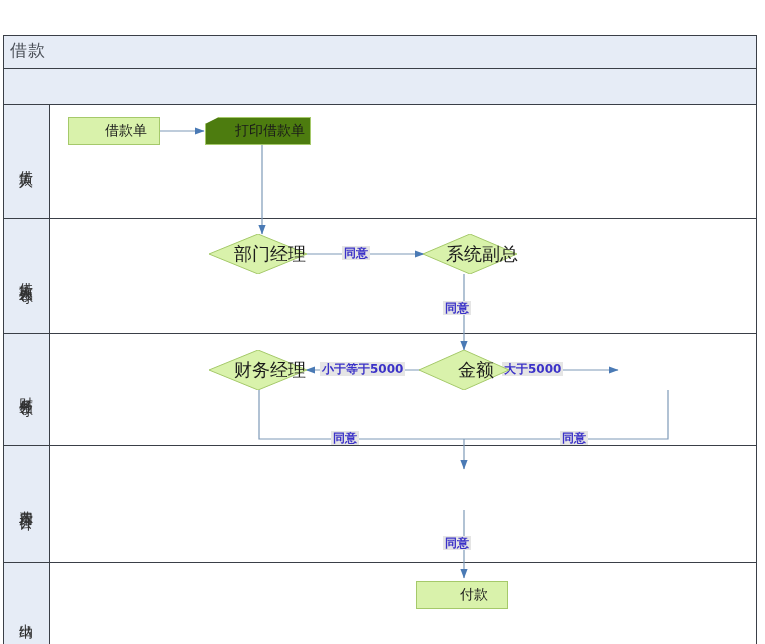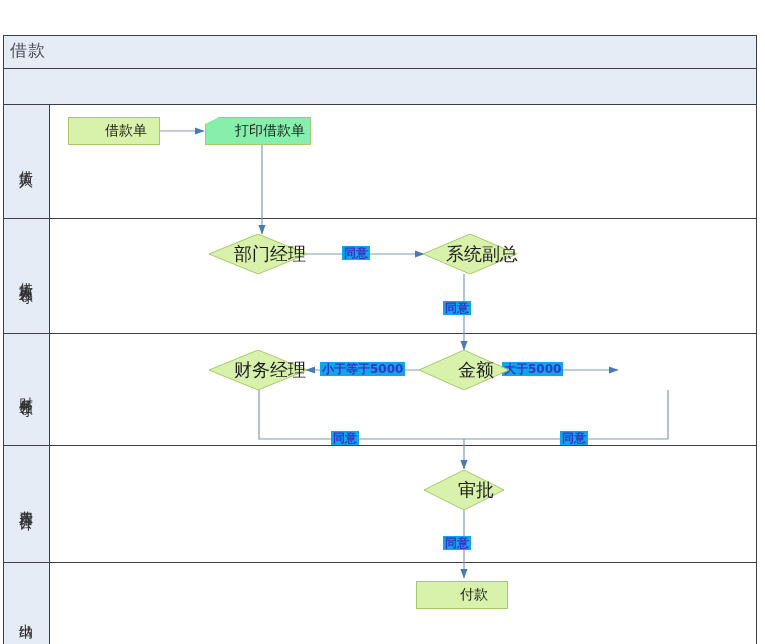--- a/index.html
+++ b/index.html
@@ -120,21 +120,21 @@
     font-size: 14px;
     color: #1a1a1a;
     white-space: nowrap;
     padding-left: 24px;
   }
   .node-rect {
     background: #d9f2ab;
     border: 1px solid #a5c96a;
   }
   .node-doc {
-    background: #86efac;
+    background: #4d7c0f;
     border: 1px solid #a5c96a;
     clip-path: polygon(14px 0, 100% 0, 100% 100%, 0 100%, 0 7px);
   }
   .node-diamond {
     background: transparent;
     border: none;
   }
   .node-diamond .dlabel {
     position: relative;
     z-index: 2;
@@ -146,21 +146,21 @@
     left: 0; top: 0;
     width: 100%; height: 100%;
     z-index: 1;
   }
 
   .edge-label {
     position: absolute;
     font-size: 12px;
     font-weight: bold;
     color: #3b32c8;
-    background: #0ea5e9;
+    background: #e5e5e5;
     padding: 0 2px;
     white-space: nowrap;
     line-height: 14px;
   }
 </style>
 </head>
 <body>
 
 <div id="page">
 
@@ -269,26 +269,20 @@
   </div>
 
   <div class="node node-diamond" style="left:419px;top:350px;width:90px;height:40px;">
     <svg class="diamond-shape" viewBox="0 0 90 40" preserveAspectRatio="none">
       <polygon points="45,0 90,20 45,40 0,20" fill="#d9f2ab" stroke="#a5c96a" stroke-width="1"></polygon>
     </svg>
     <span class="dlabel">金额</span>
   </div>
 
 
-  <div class="node node-diamond" style="left:424px;top:470px;width:80px;height:40px;">
-    <svg class="diamond-shape" viewBox="0 0 80 40" preserveAspectRatio="none">
-      <polygon points="40,0 80,20 40,40 0,20" fill="#d9f2ab" stroke="#a5c96a" stroke-width="1"></polygon>
-    </svg>
-    <span class="dlabel">审批</span>
-  </div>
 
   <div class="node node-rect" style="left:416px;top:581px;width:92px;height:28px;align-items:center;">
     <span>付款</span>
   </div>
 
   <div class="edge-label" style="left:342px;top:246px;">同意</div>
 
   <div class="edge-label" style="left:443px;top:301px;">同意</div>
 
   <div class="edge-label" style="left:320px;top:362px;">小于等于5000</div>

